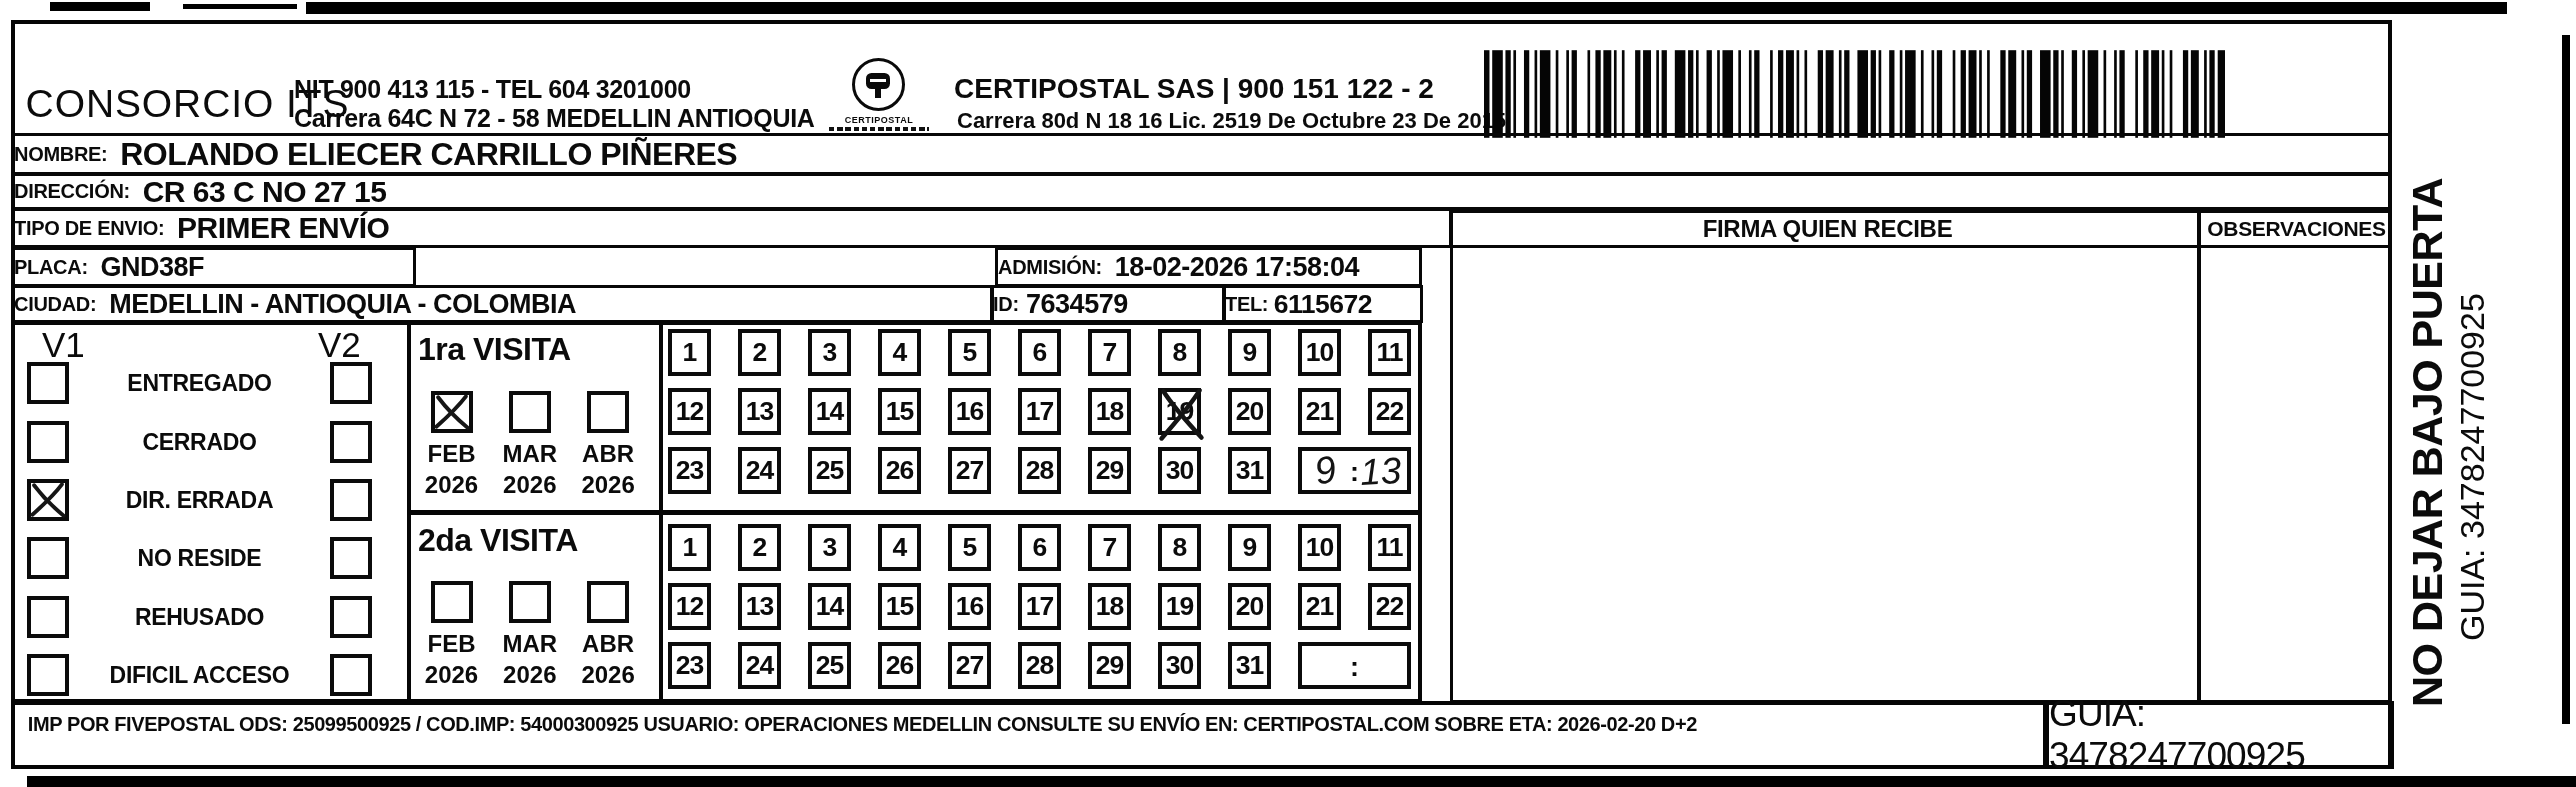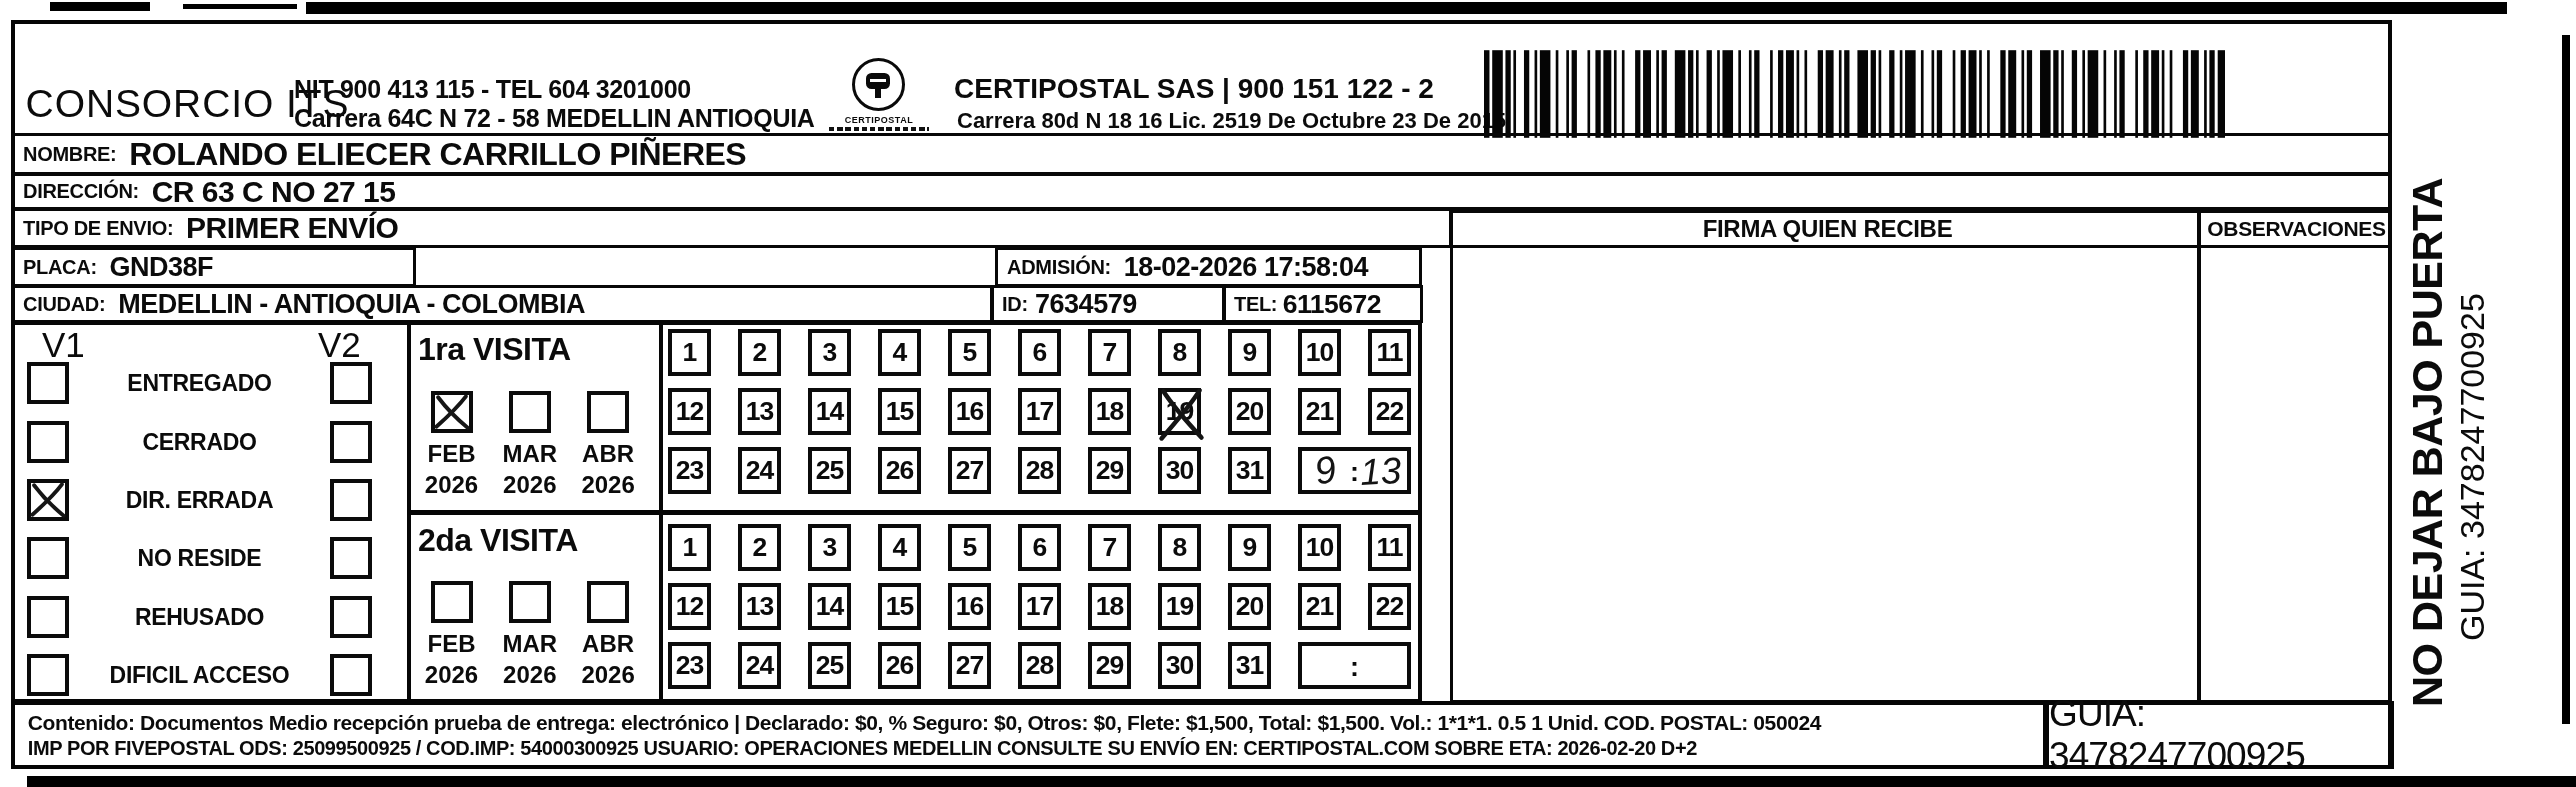--- a/index.html
+++ b/index.html
@@ -16,21 +16,21 @@
   .hinfo{position:absolute;font-size:25px;font-weight:700;white-space:nowrap;letter-spacing:-0.3px;}
   .op1{position:absolute;left:954px;top:73px;font-size:28px;font-weight:700;white-space:nowrap;}
   .op2{position:absolute;left:957px;top:108px;font-size:22px;font-weight:700;white-space:nowrap;}
   .logo-circle{position:absolute;left:852px;top:58px;width:53px;height:53px;border:3.7px solid #0a0a0a;border-radius:50%;box-sizing:border-box;}
   .logo-glyph{position:absolute;left:11px;top:12px;width:24px;height:15.5px;background:#0a0a0a;border-radius:5.5px;}
   .logo-glyph:before{content:"";position:absolute;left:3.7px;top:5.5px;width:16.4px;height:3.7px;background:#fff;}
   .logo-glyph:after{content:"";position:absolute;left:9px;top:15.5px;width:5.5px;height:9px;background:#0a0a0a;}
   .logo-caption{position:absolute;left:826px;top:115px;width:106px;text-align:center;font-size:9px;font-weight:700;letter-spacing:0.5px;}
   .logo-squiggle{position:absolute;left:829px;top:127px;width:100px;height:3.7px;background:repeating-linear-gradient(90deg,#111 0 5.5px,#fff 5.5px 8.2px);}
   
-  .cell{position:absolute;border:3.7px solid #070707;box-sizing:border-box;display:flex;align-items:center;padding-left:9px;gap:12.8px;white-space:nowrap;background:transparent;}
+  .cell{position:absolute;border:3.7px solid #070707;box-sizing:border-box;display:flex;align-items:center;gap:12.8px;white-space:nowrap;background:transparent;}
   .lbl{font-weight:700;font-size:20px;letter-spacing:-0.3px;}
   .val{font-size:30px;font-weight:700;letter-spacing:-0.5px;}
   .val-lg{font-size:32px;}
   .val-md{font-size:27px;}
   .hdr-center{justify-content:center;padding-left:4px;}
   
   .status-box{position:absolute;left:11px;top:321px;width:400px;height:382px;border:4.6px solid #060606;box-sizing:border-box;}
   .vlabel{position:absolute;font-size:35px;font-weight:400;}
   .status-row{position:absolute;left:27px;width:345px;height:46px;display:flex;align-items:center;justify-content:space-between;}
   .status-label{flex:1;text-align:center;font-size:23px;font-weight:700;letter-spacing:-0.3px;}
@@ -499,21 +499,20 @@
       </div>
       <div class="daybox">
         <span class="daynum">31</span>
       </div>
       <div class="timebox">
         <span class="colon">:</span>
       </div>
     </div>
 
   <div class="footer-left">
-    <div class="fl1">Contenido: Documentos Medio recepción prueba de entrega: electrónico | Declarado: $0, % Seguro: $0, Otros: $0, Flete: $1,500, Total: $1,500. Vol.: 1*1*1. 0.5 1 Unid. COD. POSTAL: 050024</div>
     <div class="fl2">IMP POR FIVEPOSTAL ODS: 25099500925 / COD.IMP: 54000300925 USUARIO: OPERACIONES MEDELLIN CONSULTE SU ENVÍO EN: CERTIPOSTAL.COM SOBRE ETA: 2026-02-20 D+2</div>
   </div>
   <div class="footer-guia">GUIA: 3478247700925</div>
 
   <div class="side-warning">NO DEJAR BAJO PUERTA</div>
   <div class="side-guia">GUIA: 3478247700925</div>
 
 </div>
 
 

